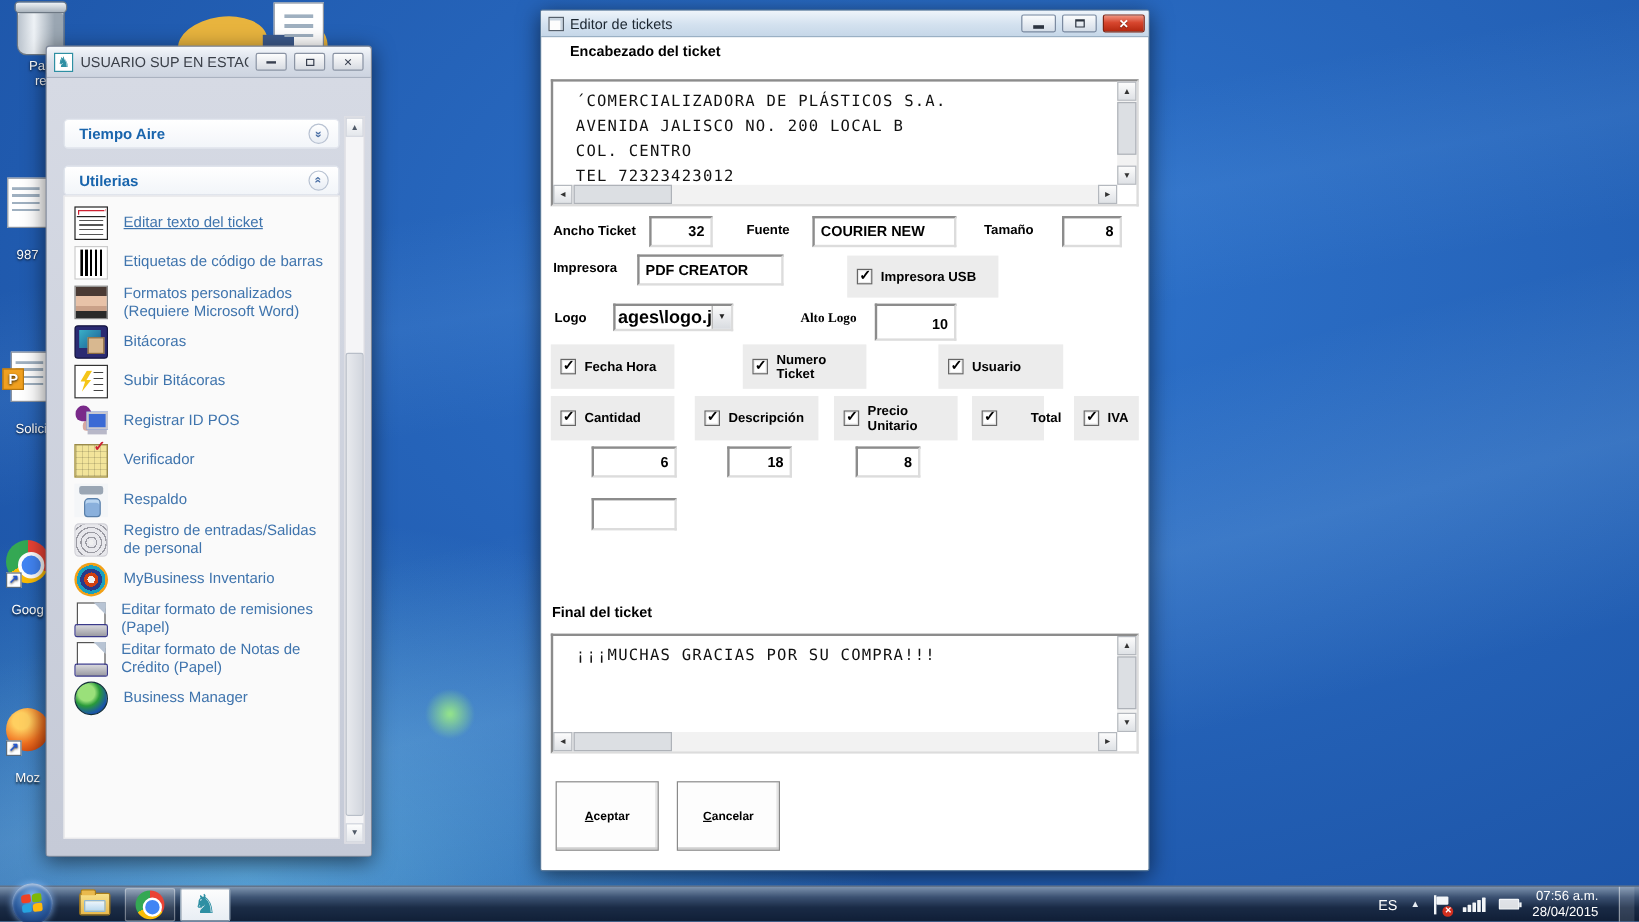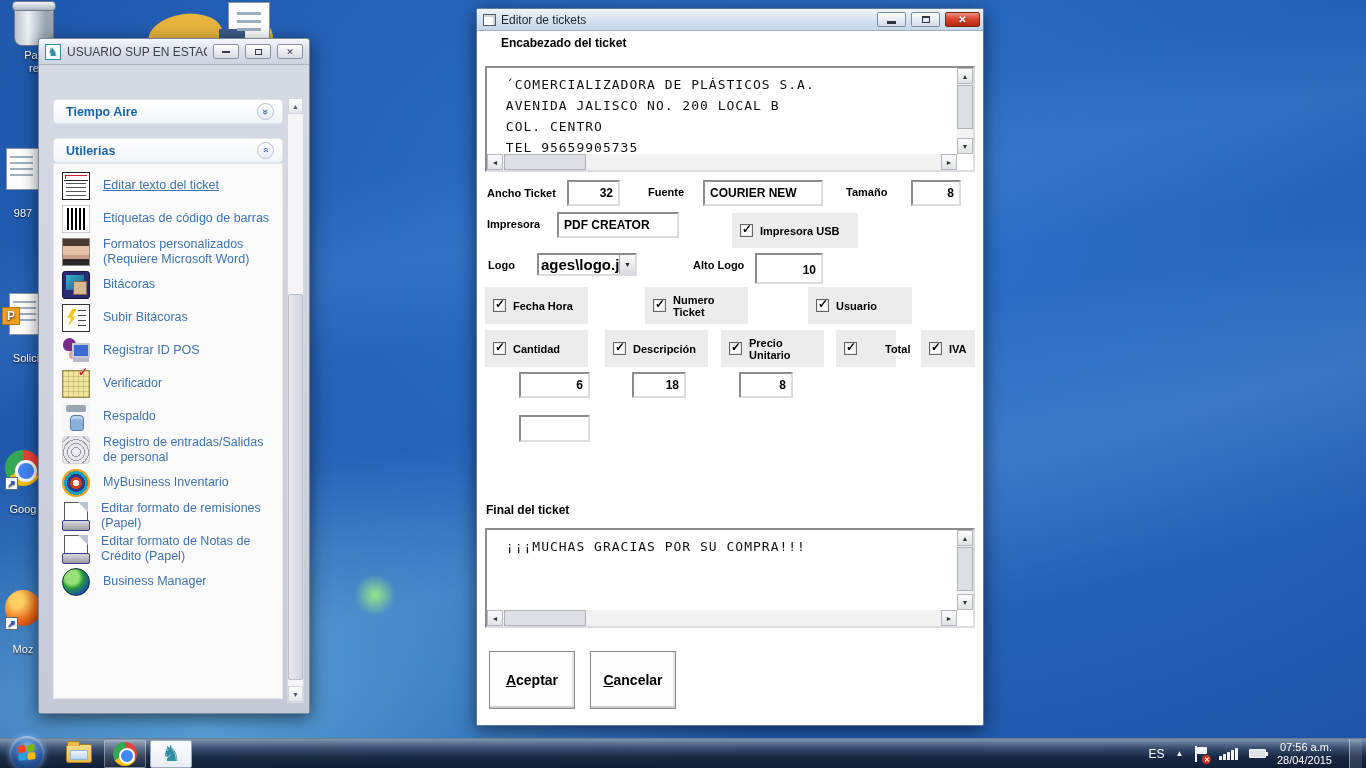--- a/index.html
+++ b/index.html
@@ -134,21 +134,21 @@
 
   .sw-scroll { position:absolute; right:5px; top:32px; width:17px; bottom:10px; background:#f5f5f7;
     border:1px solid #d8d8de; }
   .sb-arr { position:absolute; left:0; right:0; height:16px; display:flex; align-items:center; justify-content:center;
     font-size:7px; color:#505a68; background:linear-gradient(#fdfdfd,#e4e7ec); border:1px solid #d0d4dc; }
   .sw-scroll .sb-arr.t { top:0; } .sw-scroll .sb-arr.b { bottom:0; }
   .sw-thumb { position:absolute; left:0px; right:0px; top:196px; height:386px;
     background:linear-gradient(90deg,#e8eaee,#d2d6de); border:1px solid #b8bec8; border-radius:2px; }
 
   
-  .ed { left:450px; top:8px; width:508px; height:718px; background:#fff; border:1px solid #5a7a9a; border-radius:2px;margin-left:26px; }
+  .ed { left:450px; top:8px; width:508px; height:718px; background:#fff; border:1px solid #5a7a9a; border-radius:2px; }
   .ed-title { height:22px; display:flex; align-items:center; gap:5px; padding:0 3px 0 6px;
     background:linear-gradient(#eef4fa,#d3e1ef 55%,#c6d7e8); border-bottom:1px solid #9ab0c4; }
   .ed-appicon { width:13px; height:12px; background:#fdfdfd; border:1px solid #55606c;
     box-shadow:inset -2px 2px 0 #c8d4e0; }
   .ed-title .t { flex:1; font-size:12px; color:#1c2630; }
   .ed-min,.ed-max { width:29px; height:15px; background:linear-gradient(#fbfcfd,#d4dde8); border:1px solid #7b8aa0;
     border-radius:2px; color:#2c3440; font-size:9px; }
   .ed-min .dash { width:9px; height:3px; background:#2c3440; display:block; margin-top:5px; }
   .ed-max .sq { width:8px; height:7px; border:1px solid #2c3440; border-top-width:2px; display:block; }
   .ed-close { width:35px; height:15px; background:linear-gradient(#f0927e,#d7462e 45%,#b52810); border:1px solid #7e2413;
@@ -180,21 +180,21 @@
   .chkpanel .cl { font-size:11px; font-weight:bold; line-height:12px; }
 
   .ddown { position:absolute; background:#fff; border:2px solid; border-color:#8c8c8c #dcdcdc #dcdcdc #8c8c8c;
     display:flex; align-items:center; }
   .ddown .dv { flex:1; font-size:15px; font-weight:bold; padding-left:2px; white-space:nowrap; overflow:hidden; }
   .ddown .da { width:16px; align-self:stretch; background:linear-gradient(#fcfcfc,#d8dbe0); border-left:1px solid #aaa;
     display:flex; align-items:center; justify-content:center; font-size:7px; color:#222; }
 
   .edbtn { position:absolute; width:86px; height:58px; background:#fdfdfd; border:1px solid #8a8a8a;
     box-shadow:inset 0 -2px 0 #d0d0d0, inset -2px 0 0 #e4e4e4; display:flex; align-items:center; justify-content:center; }
-  .edbtn .bl { display:block; font-size:14px; font-weight:bold; color:#000; }
+  .edbtn .bl { display:block; font-size:10px; font-weight:bold; color:#000; }
   .edbtn .bl::first-letter { text-decoration:underline; }
 
   
   .taskbar { position:absolute; left:0; right:0; bottom:0; height:30px;
     background:linear-gradient(180deg, rgba(130,150,175,.95), rgba(60,80,110,.95) 30%, rgba(25,40,65,.96) 60%, rgba(15,28,50,.97));
     border-top:1px solid rgba(200,220,240,.5); display:flex; align-items:center; }
   .orb { width:34px; height:34px; border-radius:50%; margin:0 12px 2px 10px; position:relative; flex:none;
     background:radial-gradient(circle at 50% 30%, #7fb2e8, #2a5a9c 55%, #13306a 90%); box-shadow:0 0 6px rgba(140,190,255,.8), inset 0 2px 3px rgba(255,255,255,.6); }
   .orb .flag { position:absolute; left:8px; top:9px; width:17px; height:15px; display:grid;
     grid-template-columns:1fr 1fr; grid-template-rows:1fr 1fr; gap:1px; transform:rotate(-6deg); }
@@ -378,21 +378,21 @@
       </button>
     <button class="ed-close cap-btn">✕</button>
   </div>
 
   <div class="biglbl" style="left:9px; top:27px;padding-left:15px;">Encabezado del ticket</div>
 
   <div class="textbox" style="left:8px; top:57px; width:490px; height:106px;">
     <div class="tb-text"> ´COMERCIALIZADORA DE PLÁSTICOS S.A.
  AVENIDA JALISCO NO. 200 LOCAL B
  COL. CENTRO
- TEL 95659905735</div>
+ TEL 72323423012</div>
     <div class="vscroll">
       <div class="sbtn up">▲</div>
       <div class="vthumb"></div>
       <div class="sbtn dn">▼</div>
     </div>
     <div class="hscroll">
       <div class="sbtn lf">◄</div>
       <div class="hthumb"></div>
       <div class="sbtn rt">►</div>
     </div>
@@ -410,21 +410,21 @@
   <div class="chkpanel" style="left:255px; top:204px; width:126px; height:35px;">
     <span class="chk"></span>
     <span class="cl">Impresora USB</span>
   </div>
 
   <div class="lbl" style="left:11px; top:250px;">Logo</div>
   <div class="ddown" style="left:60px; top:244px; width:100px; height:23px;">
     <span class="dv">ages\logo.jpg</span>
     <span class="da">▼</span>
   </div>
-  <div class="lbl" style="left:216px; top:250px;">Alto Logo</div>
+  <div class="lbl" style="left:216px; top:250px;font-family:Liberation Serif, serif;">Alto Logo</div>
   <input class="vbin topleft" style="left: 278px; top: 244px; width: 68px; height: 31px;" value="10">
 
   <div class="chkpanel" style="left:8px; top:278px; width:103px; height:37px;">
     <span class="chk"></span>
     <span class="cl">Fecha Hora</span>
   </div>
   <div class="chkpanel" style="left:168px; top:278px; width:103px; height:37px;">
     <span class="chk"></span>
     <span class="cl" style="width:52px;">Numero Ticket</span>
   </div>

